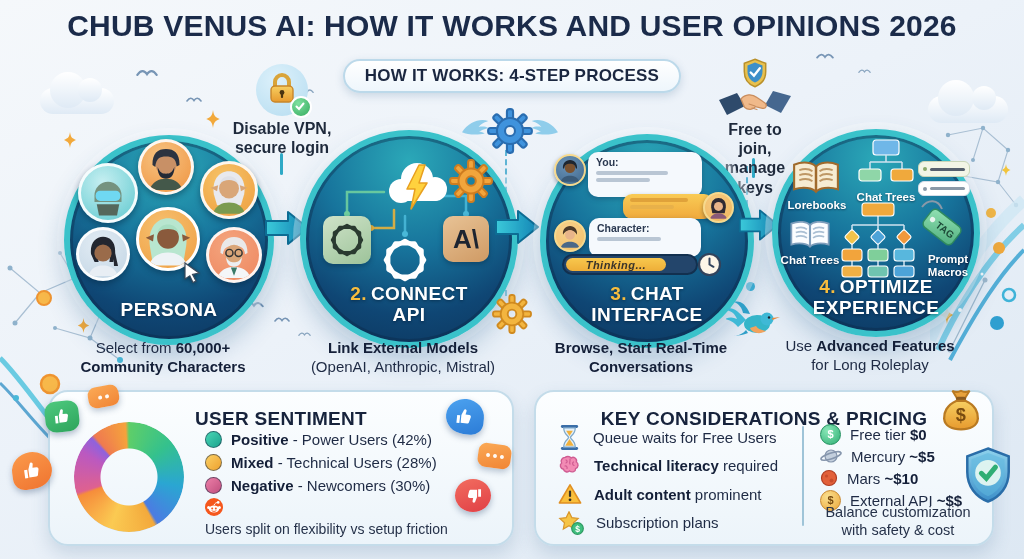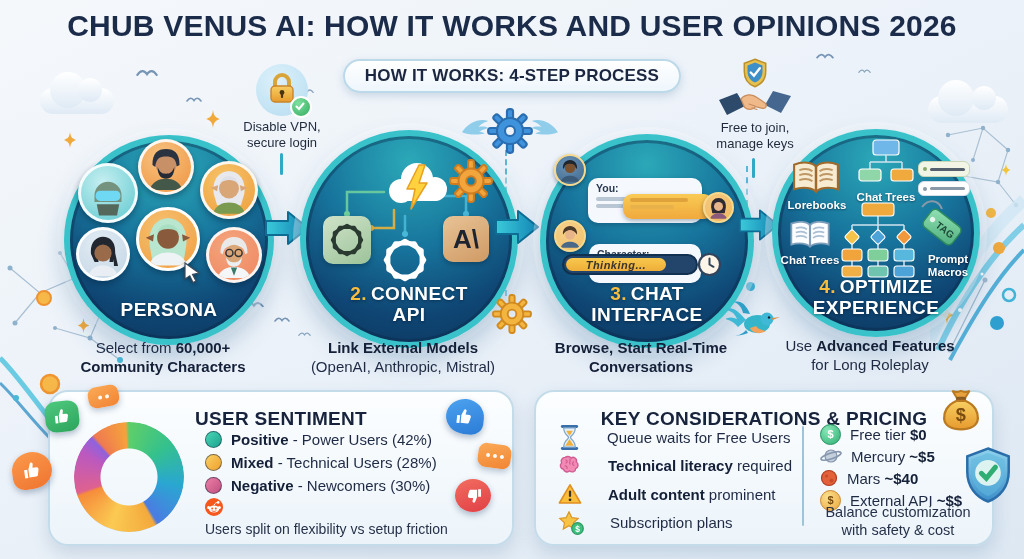--- a/index.html
+++ b/index.html
@@ -8,42 +8,42 @@
     background:linear-gradient(155deg,#f5f8fb 0%,#ecf2f9 45%,#dde8f3 100%);}
   
   .title{position:absolute;top:9px;left:0;width:100%;text-align:center;margin:0;
     font-size:30px;font-weight:700;color:#1b2b4a;letter-spacing:.2px;}
   .banner{position:absolute;left:343px;top:59px;width:334px;height:30px;
     background:linear-gradient(180deg,#ffffff,#eef6fc);border:2px solid #bcd9ea;border-radius:18px;
     box-shadow:0 3px 8px rgba(70,110,150,.22);display:flex;align-items:center;justify-content:center;
     font-size:17px;font-weight:700;letter-spacing:.2px;color:#1b2740;}
   
   .annot{position:absolute;text-align:center;}
-  .annot-text{font-size:13px;color:#1f2a3c;line-height:1.2;font-weight:400;}
+  .annot-text{font-size:16px;color:#1f2a3c;line-height:1.2;font-weight:700;}
   .lock-bg{position:relative;width:52px;height:52px;margin:0 auto 3px;border-radius:50%;
     background:radial-gradient(circle at 40% 30%,#ddf1fb,#b5dcf0);}
   .check-badge{position:absolute;right:-4px;bottom:-2px;width:18px;height:18px;border-radius:50%;
     background:radial-gradient(circle at 35% 30%,#7fe0a0,#34ab5e);border:2px solid #fff;}
   .check-badge svg{position:absolute;left:2px;top:2px;}
   
   .step-circle{position:absolute;border-radius:50%;border:6px solid #3ac2ca;
     background:radial-gradient(circle at 50% 12%, #2ba8b8 0%, #17749c 42%, #0f4674 74%, #0c355c 100%);
     box-shadow:inset 0 0 0 3px rgba(12,40,70,.4),0 12px 26px rgba(30,90,140,.30),0 0 0 7px rgba(255,255,255,.35);}
   .step-title{position:absolute;left:0;right:0;text-align:center;color:#fff;font-weight:700;
     font-size:19px;line-height:1.1;letter-spacing:.4px;text-shadow:0 1px 3px rgba(0,20,40,.5);}
   .step-title .num{color:#f6bd3e;margin-right:4px;}
   .caption{position:absolute;text-align:center;font-size:15px;color:#1e2a44;line-height:1.25;font-weight:500;}
   .caption b{font-weight:700;color:#141f38;}
   
   .avatar{position:absolute;border-radius:50%;border:3px solid rgba(255,255,255,.9);
     box-shadow:0 3px 6px rgba(0,25,50,.4);overflow:hidden;}
   .avatar svg{display:block;width:100%;height:100%;}
   
   .chat-bubble{position:absolute;background:#f5f9fd;border-radius:10px;padding:4px 8px 5px;
-    box-shadow:0 2px 5px rgba(15,45,85,.35);margin-top:26px;}
+    box-shadow:0 2px 5px rgba(15,45,85,.35);}
   .chat-label{font-size:10.5px;font-weight:700;color:#2a3850;}
   .chat-line{height:4px;background:#b9c6d4;border-radius:2px;margin-top:3px;}
   .mini-avatar{position:absolute;border-radius:50%;border:2.5px solid #f6d98e;overflow:hidden;
     box-shadow:0 2px 4px rgba(0,25,50,.4);}
   .thinking{position:absolute;background:#23456b;border:2px solid #12304f;border-radius:12px;padding:2px;font-style:italic;}
   .thinking .fill{height:13px;width:78%;border-radius:8px;background:linear-gradient(180deg,#f8c84e,#eeae38);
     display:flex;align-items:center;justify-content:center;font-size:11px;font-weight:700;color:#3a342a;letter-spacing:.5px;}
   
   .w-label{position:absolute;font-size:11.5px;font-weight:700;color:#fff;text-align:center;
     text-shadow:0 1px 2px rgba(0,10,30,.5);line-height:1.15;}
@@ -64,21 +64,21 @@
     filter:drop-shadow(0 3px 5px rgba(30,60,100,.35));}
   .legend{position:absolute;left:155px;top:36px;}
   .legend-row{display:flex;align-items:center;height:23px;font-size:15px;color:#1e2a44;}
   .legend-row b{font-weight:700;color:#141f38;}
   .dot{display:inline-block;width:15px;height:15px;border-radius:50%;border:1.5px solid rgba(30,45,70,.55);margin-right:9px;flex:0 0 auto;}
   .source-row{position:absolute;left:155px;top:106px;display:flex;align-items:center;gap:8px;
     font-size:15px;font-weight:700;color:#141f38;}
   .sent-note{position:absolute;left:155px;top:129px;font-size:14px;color:#26324a;}
   .price-divider{position:absolute;left:266px;top:34px;width:2px;height:100px;background:#9fc4d8;border-radius:1px;}
   .consider-list{position:absolute;left:22px;top:31px;}
-  .consider-row{display:flex;align-items:center;gap:26px;height:28.5px;font-size:15px;color:#1e2a44;}
+  .consider-row{display:flex;align-items:center;gap:12px;height:28.5px;font-size:15px;color:#1e2a44;}
   .consider-row b{font-weight:700;color:#141f38;}
   .tier-list{position:absolute;left:284px;top:31px;}
   .tier-row{display:flex;align-items:center;gap:9px;height:22px;font-size:15px;color:#1e2a44;}
   .tier-row b{font-weight:700;color:#141f38;}
   .coin{width:19px;height:19px;border-radius:50%;display:flex;align-items:center;justify-content:center;
     font-size:11px;font-weight:700;flex:0 0 auto;}
   .coin.green{background:radial-gradient(circle at 35% 30%,#8ae8b8,#2fae74);border:1.5px solid #1f8f5c;color:#fff;}
   .coin.gold{background:radial-gradient(circle at 35% 30%,#fadf8e,#eda83c);border:1.5px solid #c8862a;color:#7a4c10;}
   .price-note{position:absolute;left:282px;top:112px;width:160px;text-align:center;
     font-size:14.5px;color:#26324a;line-height:1.22;}
@@ -695,21 +695,21 @@
           <ellipse cx="11" cy="9" rx="10.5" ry="2.8" fill="none" stroke="#8696ad" stroke-width="1.6" transform="rotate(-18 11 9)"></ellipse>
         </svg>
         <span><span>Mercury </span><b>~$5</b></span>
       </div>
       <div class="tier-row">
         <svg width="18" height="18" viewBox="0 0 18 18">
           <circle cx="9" cy="9" r="7.5" fill="#e2603a" stroke="#b03c22" stroke-width="1.2"></circle>
           <circle cx="6.5" cy="7" r="1.6" fill="#c84c2c"></circle>
             <circle cx="11.5" cy="11.5" r="2" fill="#c84c2c"></circle>
         </svg>
-        <span><span>Mars </span><b>~$40</b></span>
+        <span><span>Mars </span><b>~$10</b></span>
       </div>
       <div class="tier-row">
         <span class="coin gold">$</span>
         <span><span>External API </span><b>~$$</b></span>
       </div>
     </div>
     <div class="price-note">
       <div>Balance customization</div>
       <div>with safety &amp; cost</div>
     </div>

